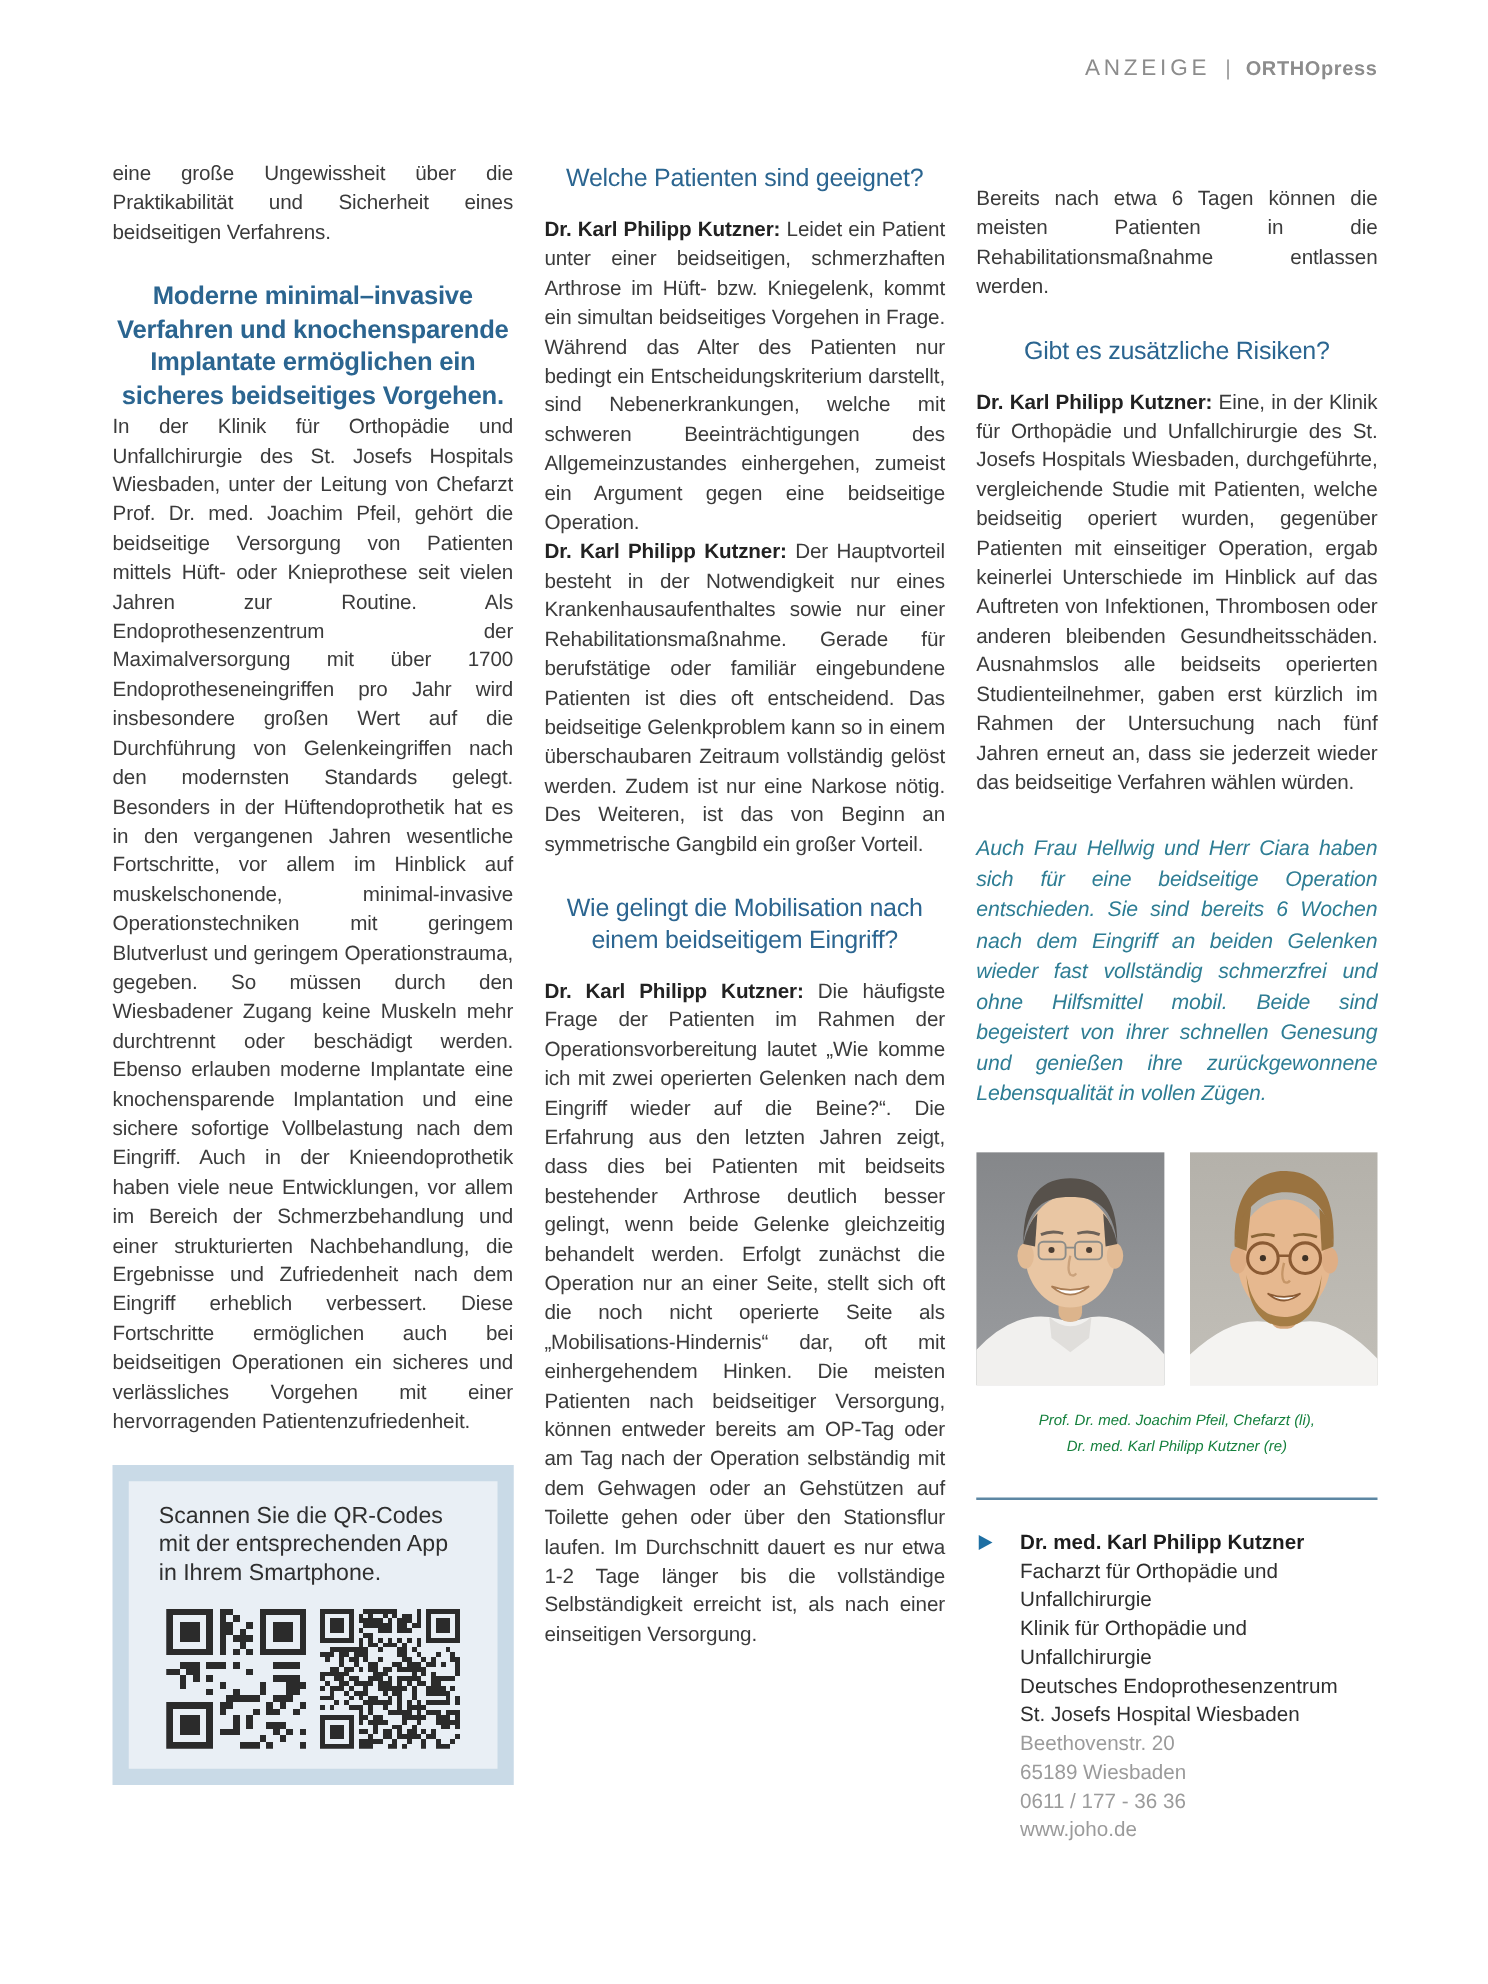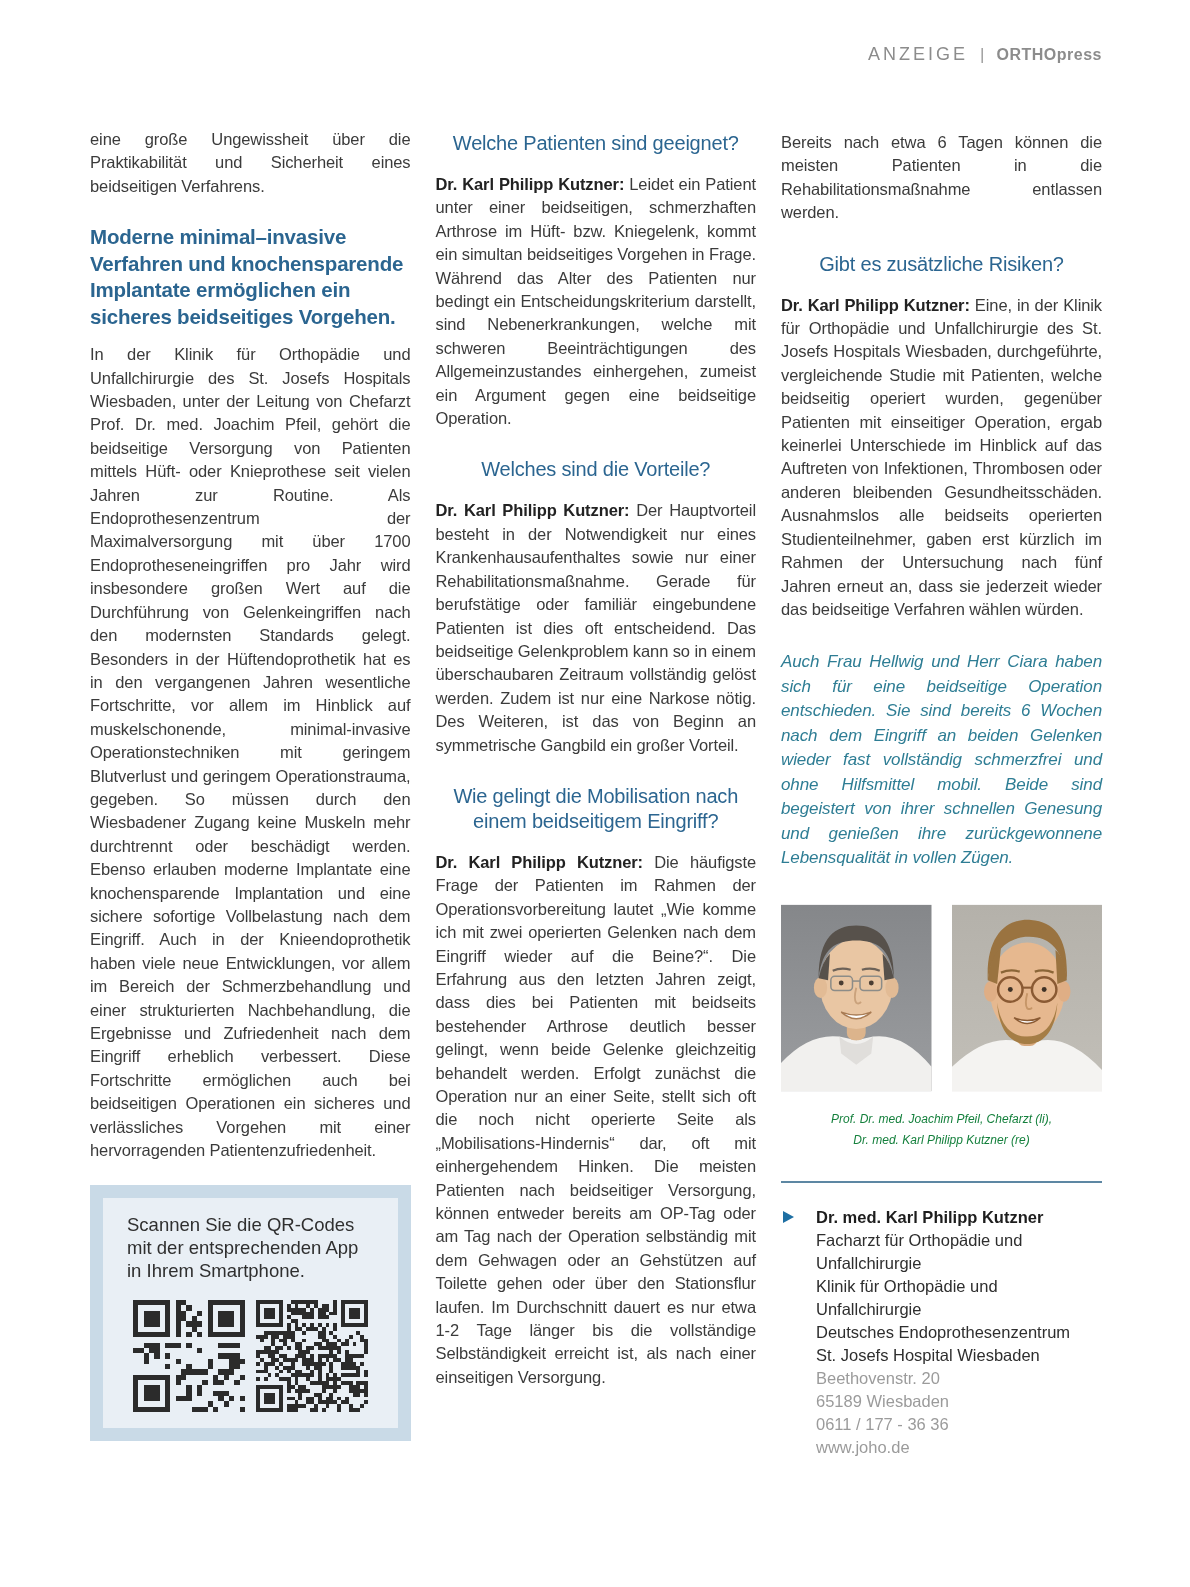--- a/index.html
+++ b/index.html
@@ -22,21 +22,21 @@
   }
   .speaker{font-weight:bold;color:#222;}
   h3{
     margin:27px 0 17px;font-size:20px;line-height:25px;font-weight:normal;
     color:#2b6590;text-align:center;letter-spacing:-0.2px;
   }
   section:first-child h3{margin-top:3px;}
   .intro{margin-bottom:26px;}
   .highlight{
     font-size:20.5px;line-height:26.5px;font-weight:bold;color:#2b6590;
-    margin-bottom:13px;letter-spacing:-0.2px;
+    text-align:center;letter-spacing:-0.2px;
   }
   
   .qrbox{margin-top:23px;background:#c9dae7;padding:13px;}
   .qrbox-inner{background:#e9eff5;padding:15px 24px 16px;}
   .qrtext{font-size:18.5px;line-height:23px;color:#2f2f2f;text-align:left;}
   .qrs{display:flex;justify-content:space-between;margin-top:18px;padding:0 6px;}
   .qr svg{width:112px;height:112px;display:block;}
   
   .testimonial{
     margin-top:29px;font-size:17px;line-height:24.5px;font-style:italic;
@@ -535,31 +535,30 @@
         </div>
       </div>
     </div>
 
     <div class="col">
       <section>
         <h3>Welche Patienten sind geeignet?</h3>
         <p class="body"><span class="speaker">Dr. Karl Philipp Kutzner:</span> <span>Leidet ein Patient unter einer beidseitigen, schmerzhaften Arthrose im Hüft- bzw. Kniegelenk, kommt ein simultan beidseitiges Vorgehen in Frage. Während das Alter des Patienten nur bedingt ein Entscheidungskriterium darstellt, sind Nebenerkrankungen, welche mit schweren Beeinträchtigungen des Allgemeinzustandes einhergehen, zumeist ein Argument gegen eine beidseitige Operation.</span></p>
       </section>
       <section>
-        <h3>Welches sind die Vorteile?</h3>
         <p class="body"><span class="speaker">Dr. Karl Philipp Kutzner:</span> <span>Der Hauptvorteil besteht in der Notwendigkeit nur eines Krankenhausaufenthaltes sowie nur einer Rehabilitationsmaßnahme. Gerade für berufstätige oder familiär eingebundene Patienten ist dies oft entscheidend. Das beidseitige Gelenkproblem kann so in einem überschaubaren Zeitraum vollständig gelöst werden. Zudem ist nur eine Narkose nötig. Des Weiteren, ist das von Beginn an symmetrische Gangbild ein großer Vorteil.</span></p>
       </section>
       <section>
         <h3>Wie gelingt die Mobilisation nach einem beidseitigem Eingriff?</h3>
         <p class="body"><span class="speaker">Dr. Karl Philipp Kutzner:</span> <span>Die häufigste Frage der Patienten im Rahmen der Operationsvorbereitung lautet „Wie komme ich mit zwei operierten Gelenken nach dem Eingriff wieder auf die Beine?“. Die Erfahrung aus den letzten Jahren zeigt, dass dies bei Patienten mit beidseits bestehender Arthrose deutlich besser gelingt, wenn beide Gelenke gleichzeitig behandelt werden. Erfolgt zunächst die Operation nur an einer Seite, stellt sich oft die noch nicht operierte Seite als „Mobilisations-Hindernis“ dar, oft mit einhergehendem Hinken. Die meisten Patienten nach beidseitiger Versorgung, können entweder bereits am OP-Tag oder am Tag nach der Operation selbständig mit dem Gehwagen oder an Gehstützen auf Toilette gehen oder über den Stationsflur laufen. Im Durchschnitt dauert es nur etwa 1-2 Tage länger bis die vollständige Selbständigkeit erreicht ist, als nach einer einseitigen Versorgung.</span></p>
       </section>
     </div>
 
     <div class="col">
-      <p class="body" style="margin-top:3px;">Bereits nach etwa 6 Tagen können die meisten Patienten in die Rehabilitationsmaßnahme entlassen werden.</p>
+      <p class="body" style="margin-top:20px;">Bereits nach etwa 6 Tagen können die meisten Patienten in die Rehabilitationsmaßnahme entlassen werden.</p>
 
       <h3>Gibt es zusätzliche Risiken?</h3>
       <p class="body"><span class="speaker">Dr. Karl Philipp Kutzner:</span> <span>Eine, in der Klinik für Orthopädie und Unfallchirurgie des St. Josefs Hospitals Wiesbaden, durchgeführte, vergleichende Studie mit Patienten, welche beidseitig operiert wurden, gegenüber Patienten mit einseitiger Operation, ergab keinerlei Unterschiede im Hinblick auf das Auftreten von Infektionen, Thrombosen oder anderen bleibenden Gesundheitsschäden. Ausnahmslos alle beidseits operierten Studienteilnehmer, gaben erst kürzlich im Rahmen der Untersuchung nach fünf Jahren erneut an, dass sie jederzeit wieder das beidseitige Verfahren wählen würden.</span></p>
 
       <p class="testimonial">Auch Frau Hellwig und Herr Ciara haben sich für eine beidseitige Operation entschieden. Sie sind bereits 6 Wochen nach dem Eingriff an beiden Gelenken wieder fast vollständig schmerzfrei und ohne Hilfsmittel mobil. Beide sind begeistert von ihrer schnellen Genesung und genießen ihre zurückgewonnene Lebensqualität in vollen Zügen.</p>
 
       <div class="photos">
 
         <svg width="160" height="198" viewBox="0 0 160 198">
           <defs>

